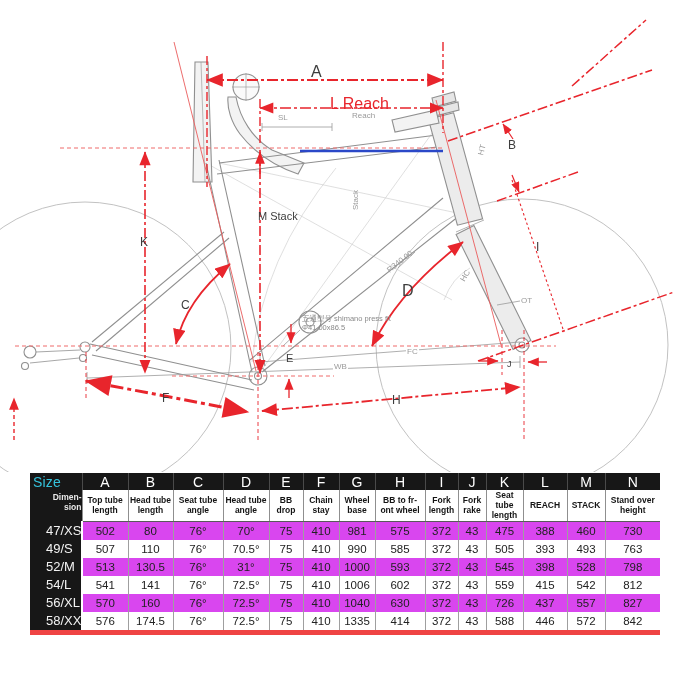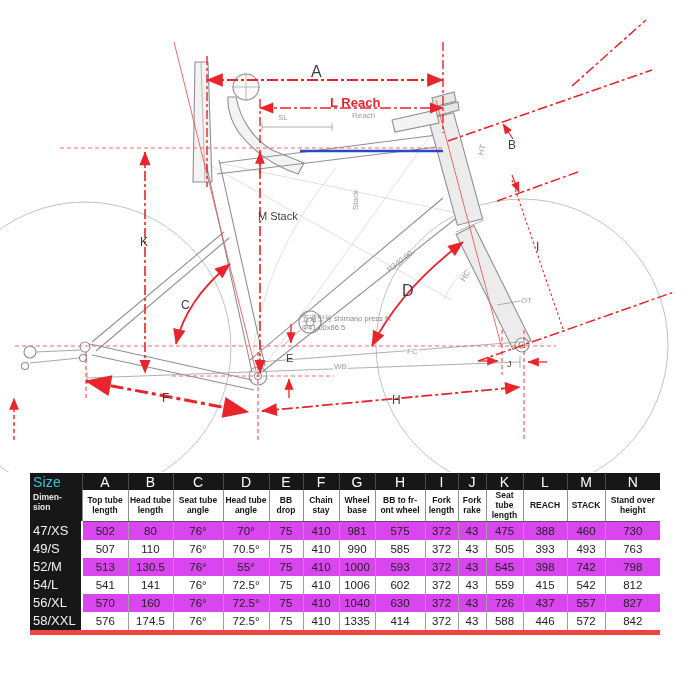--- a/index.html
+++ b/index.html
@@ -7,35 +7,35 @@
   .sheet{position:relative;width:690px;height:690px;background:#fff;}
 
   
   .diagram{position:relative;width:690px;height:472px;}
   .diagram svg{position:absolute;left:0;top:0;}
   .dl{position:absolute;line-height:1;white-space:nowrap;color:#3d3d3d;}
   .big{font-size:16px;}
   .mid{font-size:12px;}
   .sm{font-size:9px;}
   .gz{color:#9a9a9a;font-size:8px;}
-  .redl{color:#e8252c;font-weight:bold;font-size:13px;}
+  .redl{color:#e8252c;font-weight:normal;font-size:16px;}
   .note{position:absolute;color:#8a8a8a;font-size:7.5px;line-height:1.25;}
 
   
   .geo-table{border-collapse:collapse;table-layout:fixed;width:630px;margin:1px 0 0 30px;}
   .geo-table td,.geo-table th{padding:0;overflow:hidden;}
   th.corner{background:#171717;vertical-align:top;text-align:left;padding:1px 0 0 3px;}
   .corner-size{color:#35c3dc;font-size:14px;font-weight:400;letter-spacing:.2px;}
-  .corner-dim{color:#e9e9e9;font-size:8.5px;line-height:1.15;white-space:pre-line;margin-top:3px;}
+  .corner-dim{color:#e9e9e9;font-size:8.5px;line-height:1.15;white-space:pre-line;margin-top:3px;text-align:right;}
   th.colL{background:#171717;color:#fff;font-weight:400;font-size:14px;height:17px;
           border-left:1px solid #4a4a4a;}
   th.colN{background:#fff;color:#141414;font-weight:700;font-size:8.5px;line-height:1.2;
           white-space:pre-line;height:29px;border-left:1px solid #8f8f8f;
           border-bottom:1px solid #5a5a5a;vertical-align:middle;}
-  td.sizecell{background:#171717;color:#f2f2f2;font-size:13px;padding-left:3px;
+  td.sizecell{background:#171717;color:#f2f2f2;font-size:13px;padding-left:16px;
               border-right:2px solid #fff;height:18px;}
   td.val{font-size:11.5px;text-align:center;color:#222;height:18px;border-left:1px solid #9f9f9f;}
   tr.odd td.val{background:#d946ef;}
   tr.even td.val{background:#ffffff;}
   .geo-table{border-bottom:5px solid #ef4444;}
 </style>
 </head>
 <body>
 
 <div class="sheet">
@@ -276,30 +276,30 @@
           <td class="val">505</td>
           <td class="val">393</td>
           <td class="val">493</td>
           <td class="val">763</td>
         </tr>
         <tr class="odd">
           <td class="sizecell">52/M</td>
           <td class="val">513</td>
           <td class="val">130.5</td>
           <td class="val">76°</td>
-          <td class="val">55°</td>
+          <td class="val">31°</td>
           <td class="val">75</td>
           <td class="val">410</td>
           <td class="val">1000</td>
           <td class="val">593</td>
           <td class="val">372</td>
           <td class="val">43</td>
           <td class="val">545</td>
           <td class="val">398</td>
-          <td class="val">742</td>
+          <td class="val">528</td>
           <td class="val">798</td>
         </tr>
         <tr class="even">
           <td class="sizecell">54/L</td>
           <td class="val">541</td>
           <td class="val">141</td>
           <td class="val">76°</td>
           <td class="val">72.5°</td>
           <td class="val">75</td>
           <td class="val">410</td>

